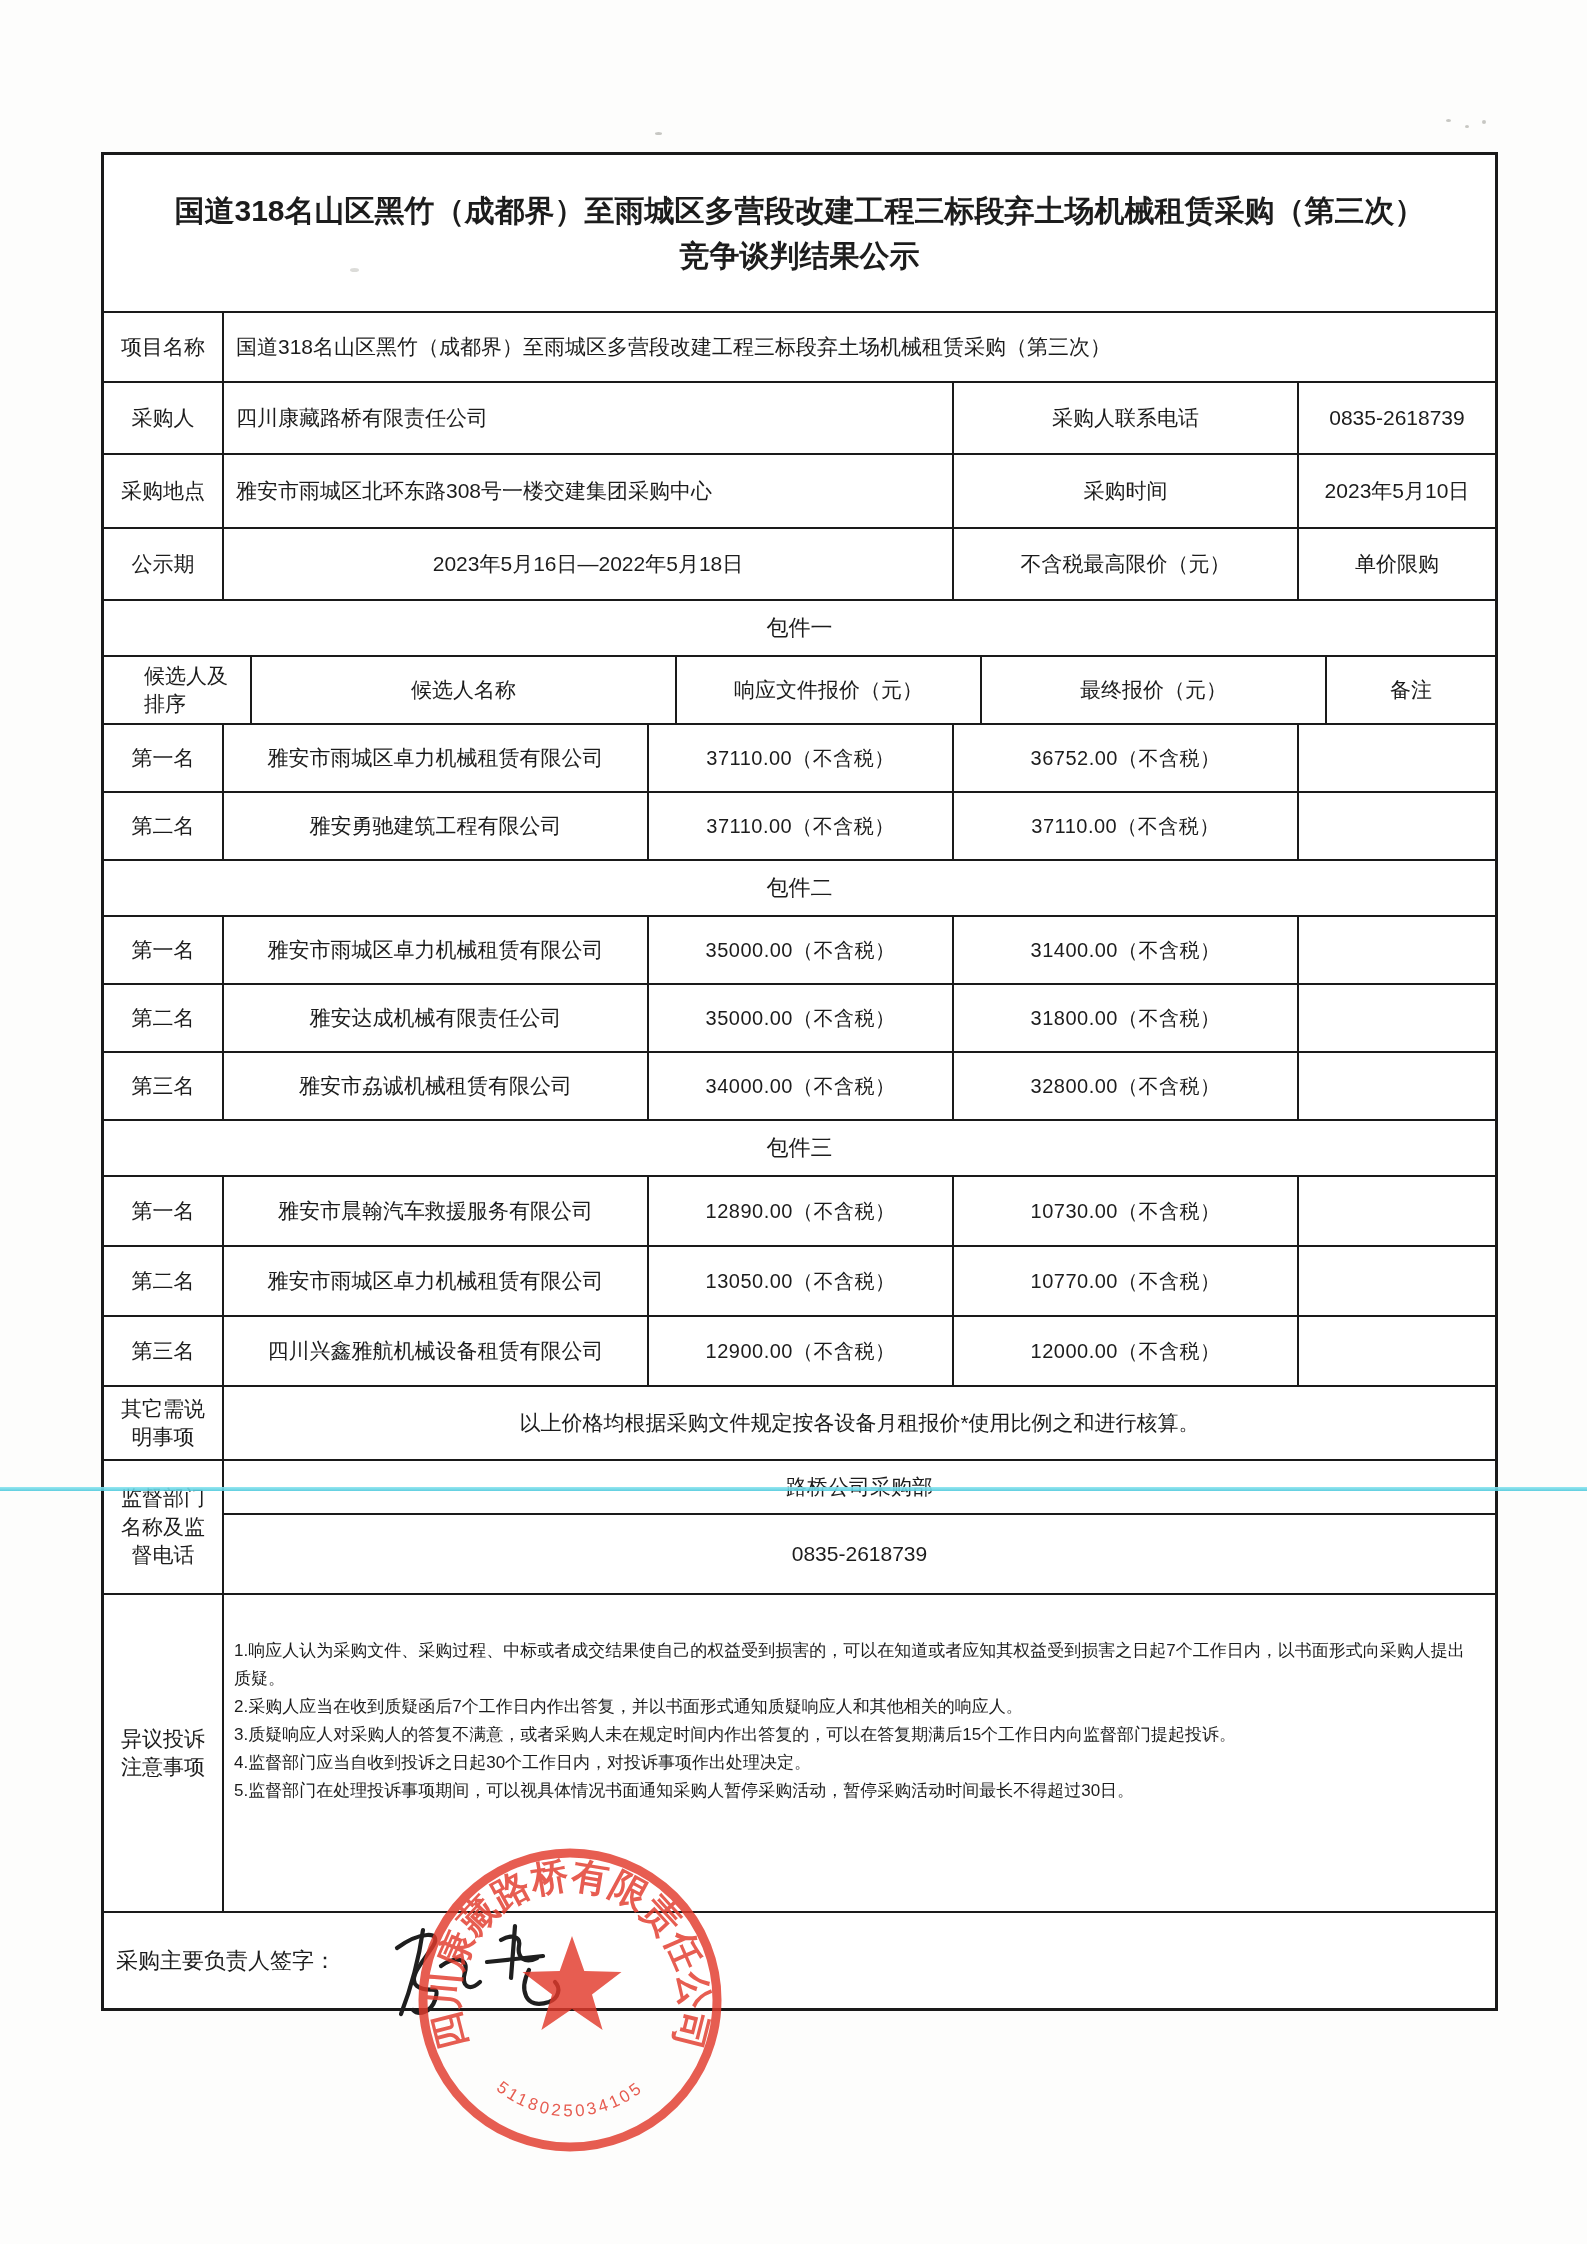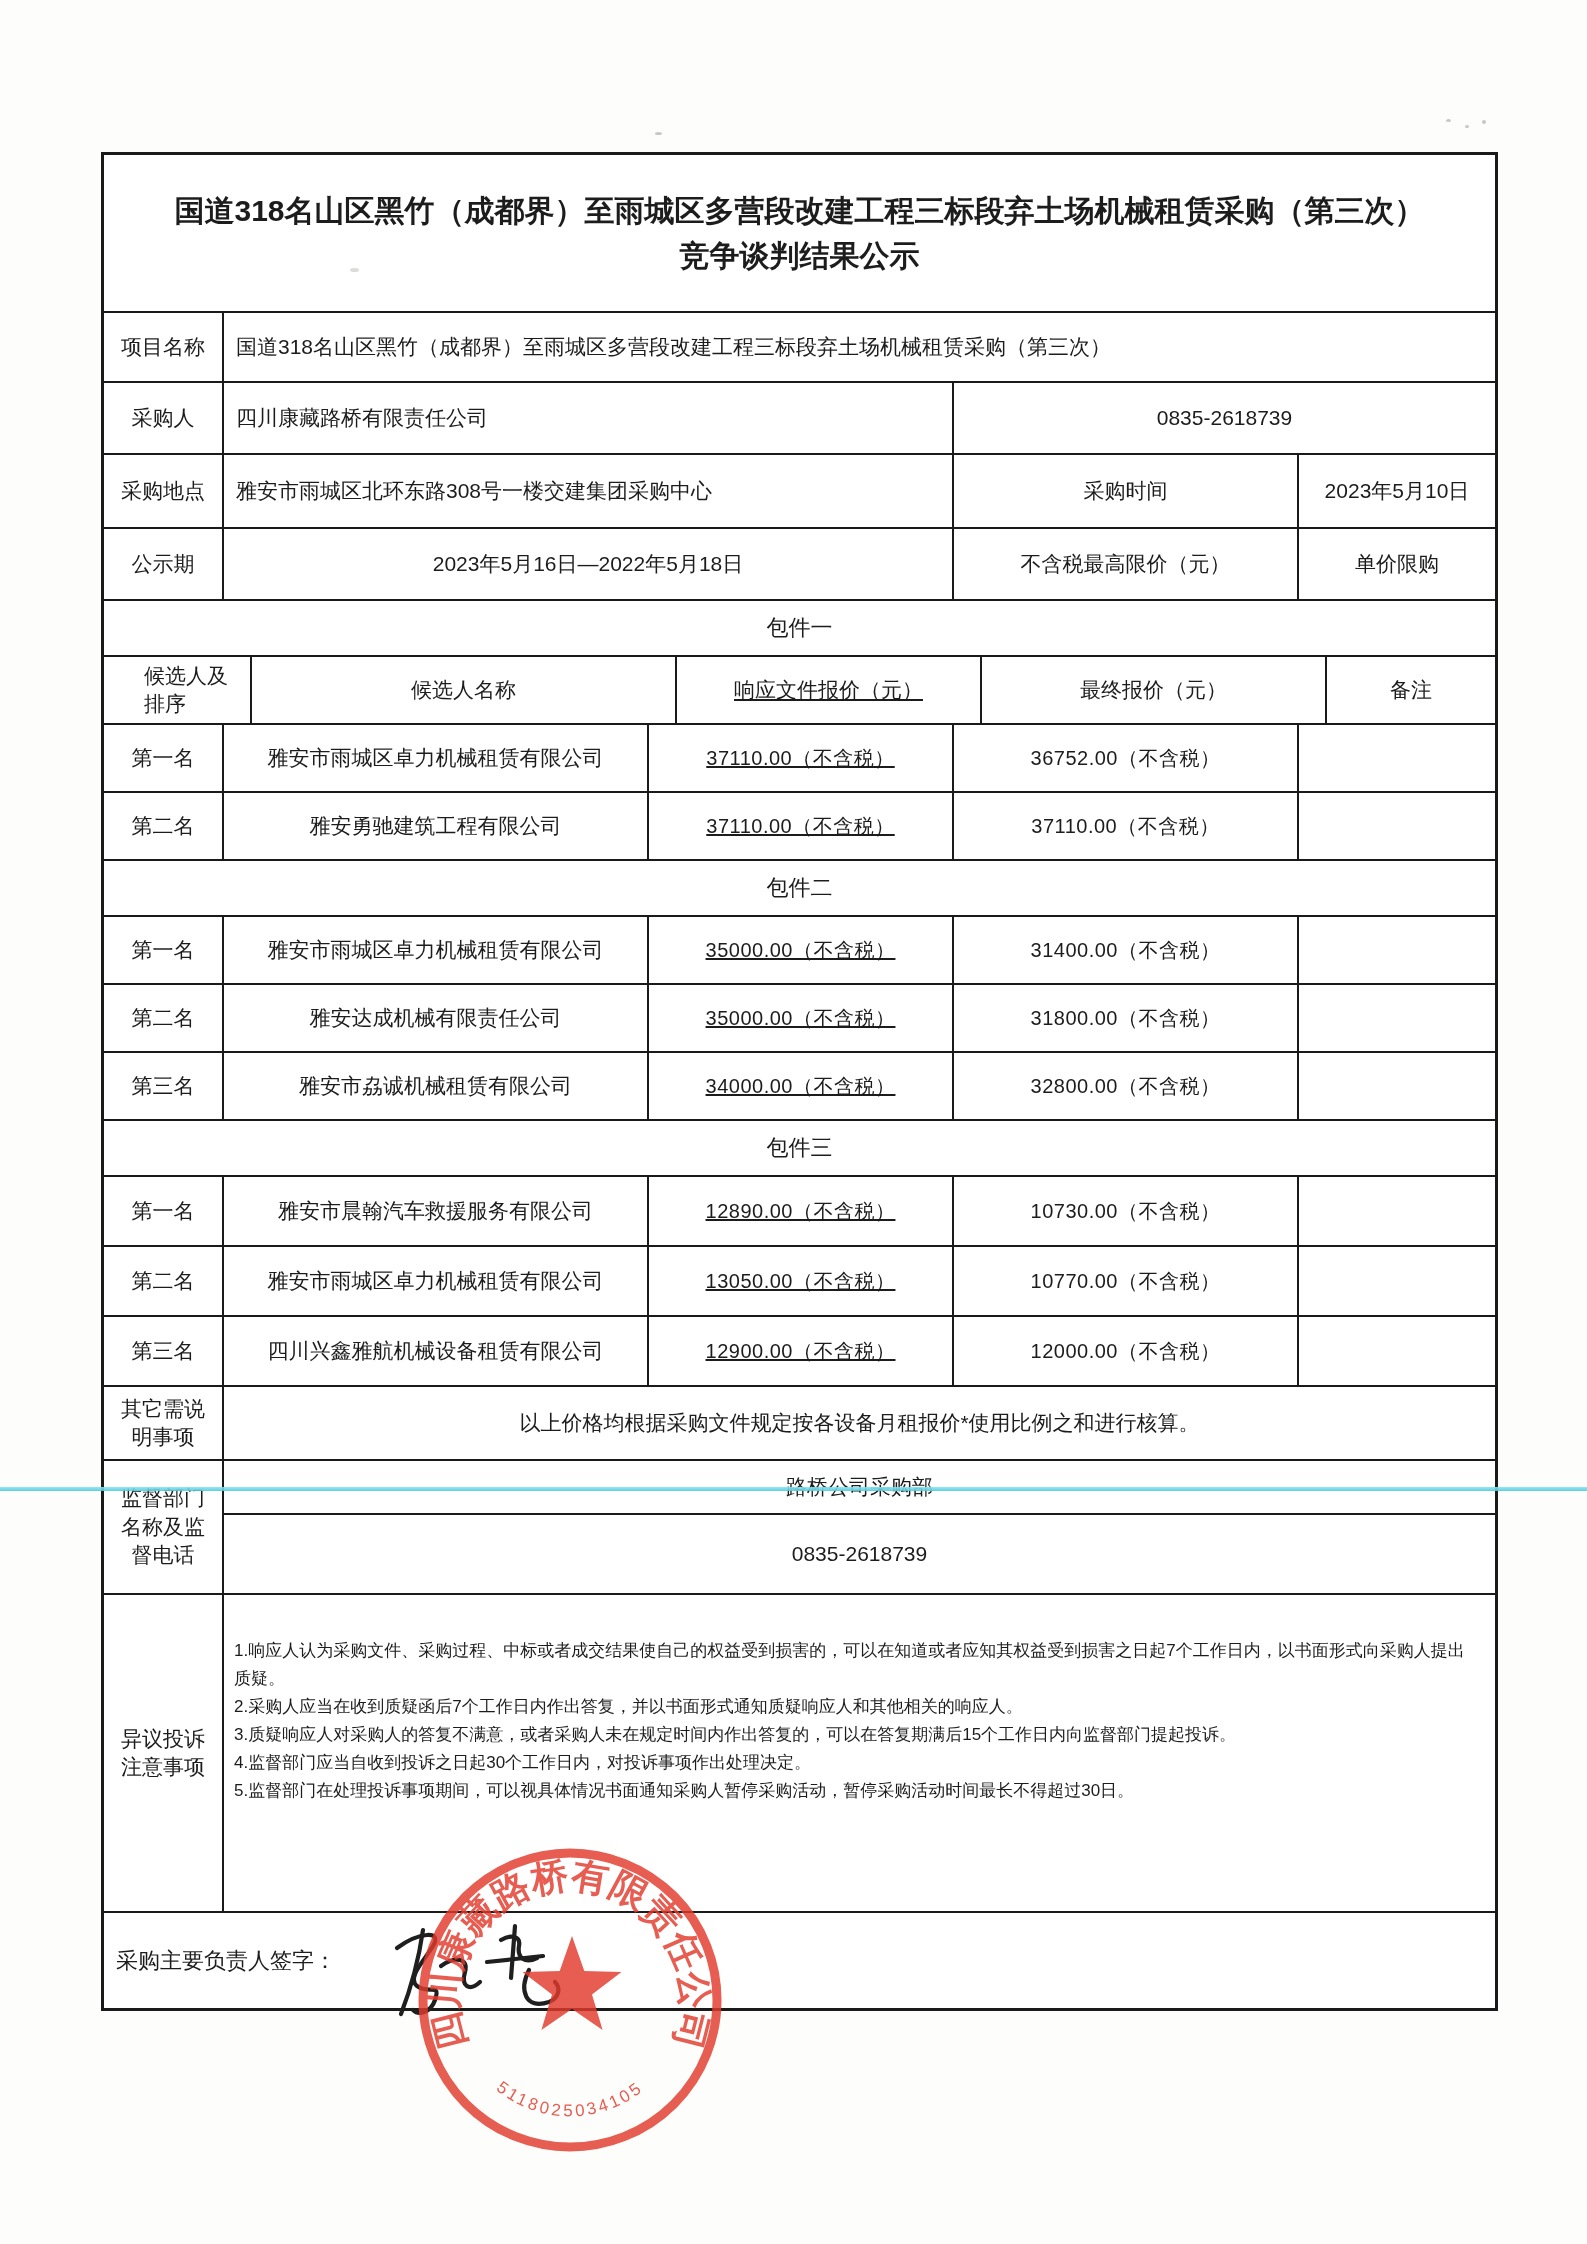--- a/index.html
+++ b/index.html
@@ -21,21 +21,21 @@
   .cell{
     border-left:2px solid #1a1a1a;box-sizing:border-box;
     display:flex;align-items:center;justify-content:center;
     text-align:center;font-size:21px;line-height:1.35;
     padding:2px 12px;overflow:hidden;
   }
   .cell:first-child{border-left:none;}
   .cell.left{justify-content:flex-start;text-align:left;}
   .w-label{width:118px;flex:0 0 auto;}
   .w-name{width:425px;flex:0 0 auto;}
-  .w-resp{width:305px;flex:0 0 auto;text-decoration:underline;}
+  .w-resp{width:305px;flex:0 0 auto;}
   .w-final{width:345px;flex:0 0 auto;}
   .w-rest{flex:1 1 auto;}
   .w-value{width:730px;flex:0 0 auto;} 
   .title-block{
     height:156px;display:flex;flex-direction:column;align-items:center;justify-content:center;
     font-size:30px;font-weight:bold;line-height:1.5;text-align:center;padding:0 6px;box-sizing:border-box;
   }
   .h-project{height:70px;}
   .h-buyer{height:72px;}
   .h-location{height:74px;}
@@ -82,20 +82,21 @@
     </div>
 
     <div class="row h-project">
       <div class="cell w-label">项目名称</div>
       <div class="cell w-rest left">国道318名山区黑竹（成都界）至雨城区多营段改建工程三标段弃土场机械租赁采购（第三次）</div>
     </div>
 
     <div class="row h-buyer">
       <div class="cell w-label">采购人</div>
       <div class="cell w-value left">四川康藏路桥有限责任公司</div>
+      <div class="cell w-final">采购人联系电话</div>
       <div class="cell w-rest">0835-2618739</div>
     </div>
 
     <div class="row h-location">
       <div class="cell w-label">采购地点</div>
       <div class="cell w-value left">雅安市雨城区北环东路308号一楼交建集团采购中心</div>
       <div class="cell w-final">采购时间</div>
       <div class="cell w-rest">2023年5月10日</div>
     </div>
 

